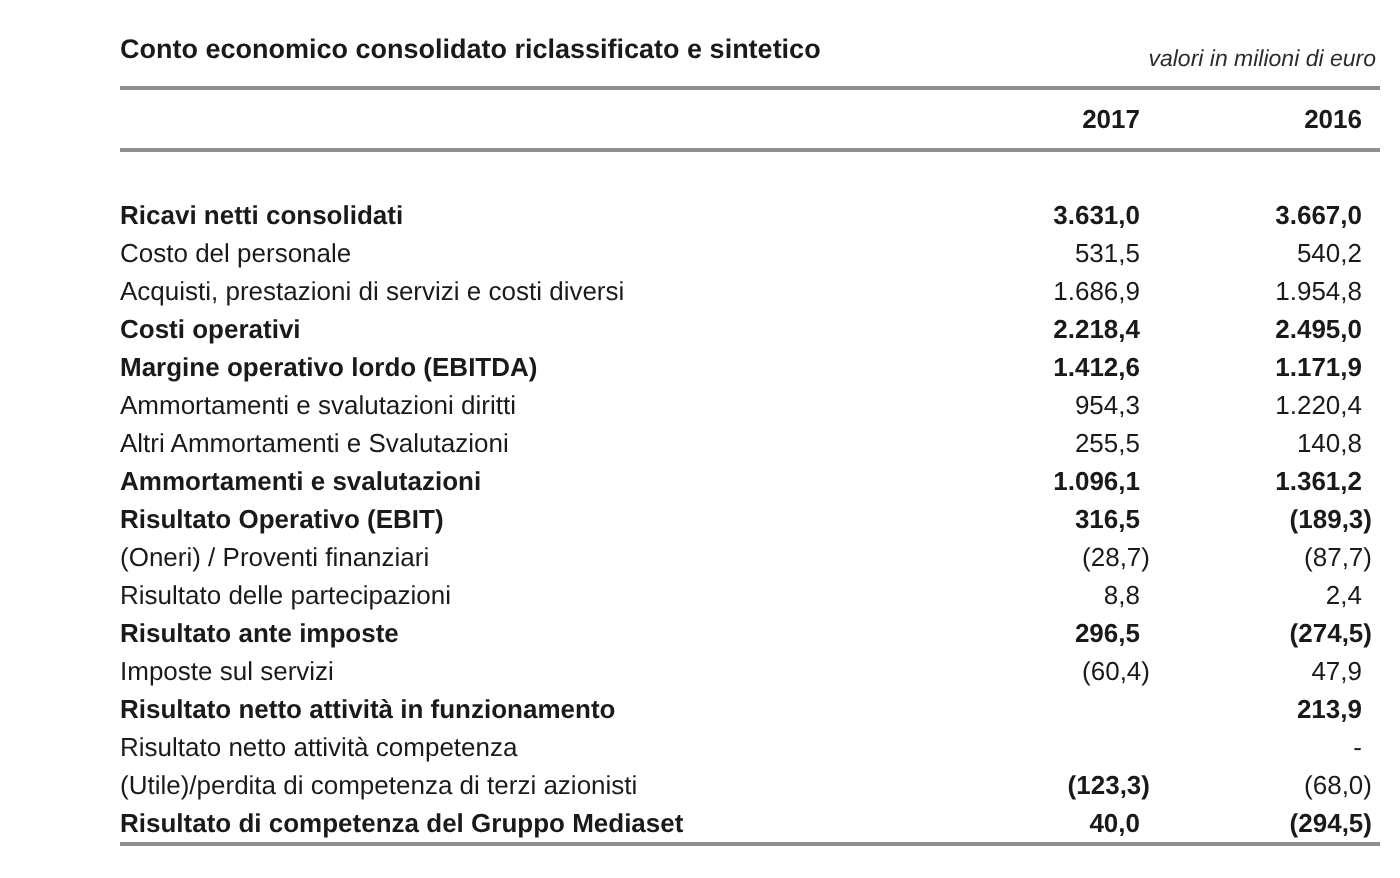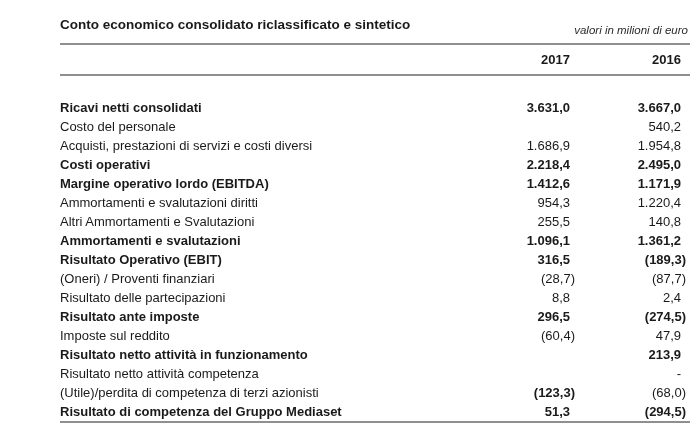--- a/index.html
+++ b/index.html
@@ -59,20 +59,21 @@
 
     <div class="tbody">
   <div class="row">
     <div class="label bold">Ricavi netti consolidati</div>
     <div class="cell c1 bold">3.631,0</div>
     <div class="cell c2 bold">3.667,0</div>
   </div>
 
   <div class="row">
     <div class="label">Costo del personale</div>
+    <div class="cell c1">531,5</div>
     <div class="cell c2">540,2</div>
   </div>
 
   <div class="row">
     <div class="label">Acquisti, prestazioni di servizi e costi diversi</div>
     <div class="cell c1">1.686,9</div>
     <div class="cell c2">1.954,8</div>
   </div>
 
   <div class="row">
@@ -123,21 +124,21 @@
     <div class="cell c2">2,4</div>
   </div>
 
   <div class="row">
     <div class="label bold">Risultato ante imposte</div>
     <div class="cell c1 bold">296,5</div>
     <div class="cell c2 bold paren">(274,5)</div>
   </div>
 
   <div class="row">
-    <div class="label">Imposte sul reddito</div>
+    <div class="label">Imposte sul servizi</div>
     <div class="cell c1 paren">(60,4)</div>
     <div class="cell c2">47,9</div>
   </div>
 
   <div class="row">
     <div class="label bold">Risultato netto attività in funzionamento</div>
     <div class="cell c1 bold">213,9</div>
   </div>
 
   <div class="row">
@@ -147,21 +148,21 @@
   </div>
 
   <div class="row">
     <div class="label">(Utile)/perdita di competenza di terzi azionisti</div>
     <div class="cell c1 bold paren">(123,3)</div>
     <div class="cell c2 paren">(68,0)</div>
   </div>
 
   <div class="row">
     <div class="label bold">Risultato di competenza del Gruppo Mediaset</div>
-    <div class="cell c1 bold">51,3</div>
+    <div class="cell c1 bold">40,0</div>
     <div class="cell c2 bold paren">(294,5)</div>
   </div>
 </div>
 
     <div class="rule tbody-end"></div>
 
   </div>
 </div>
 
 </body></html>

